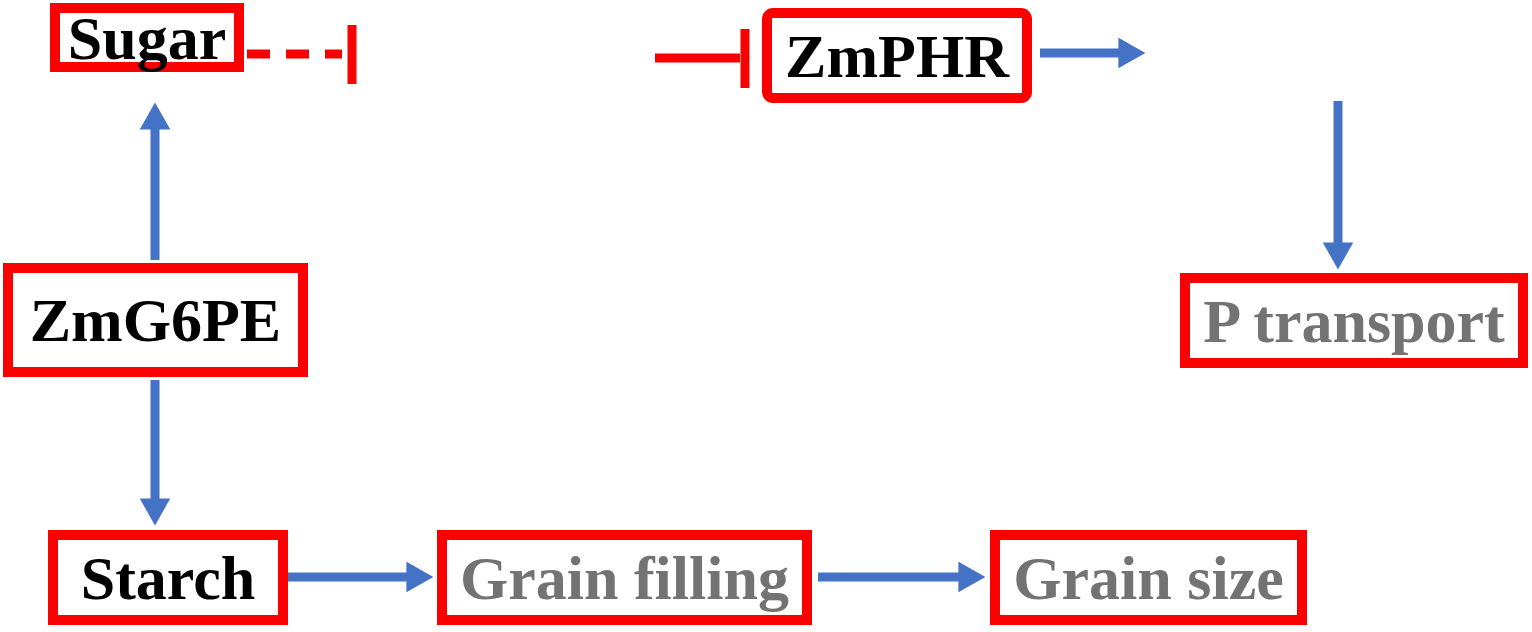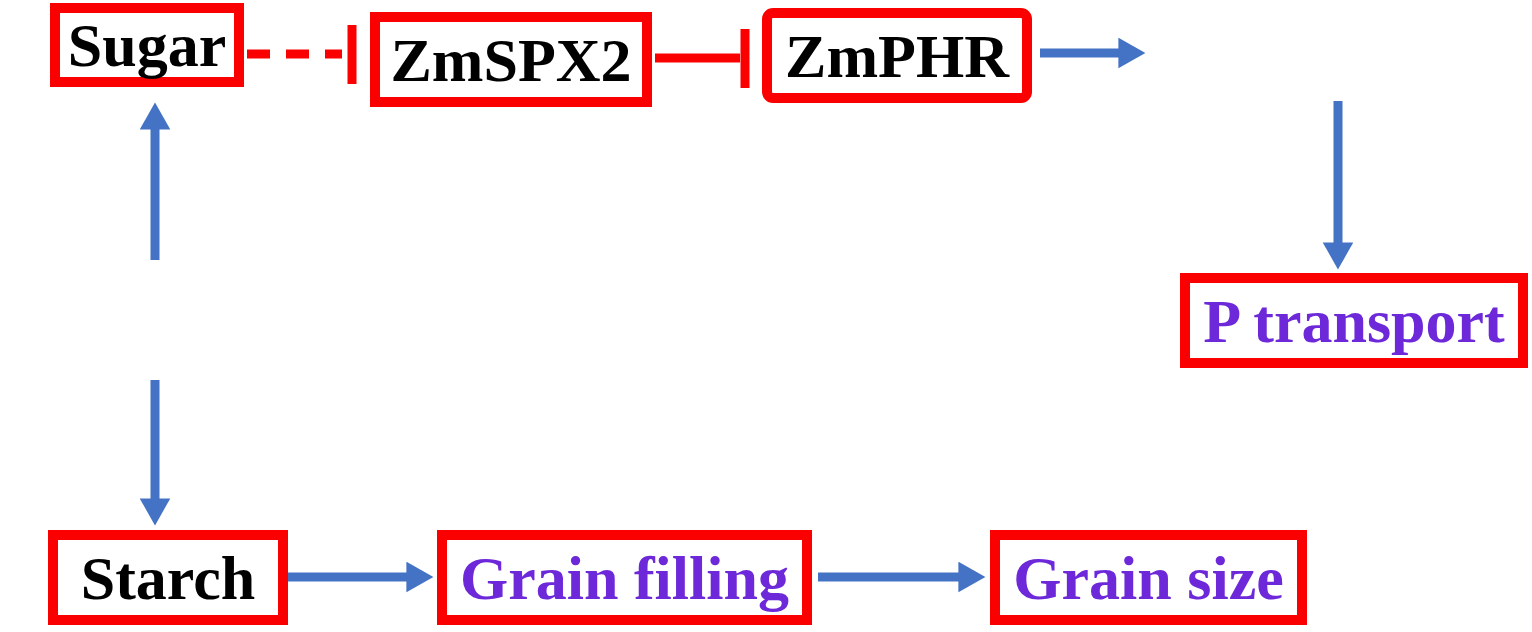--- a/index.html
+++ b/index.html
@@ -22,26 +22,26 @@
     border:10px solid #fb0000;
     display:flex;
     align-items:center;
     justify-content:center;
     font-weight:bold;
     font-size:62px;
     line-height:1;
     white-space:nowrap;
     color:#000000;
   }
-  .red-text{color:#6d28d9;}
+  .red-text{color:#737373;}
   .inhib{stroke:#fb0000;stroke-width:9;fill:none;}
   .inhib-dashed{stroke-dasharray:23 16;}
   .act{stroke:#4472c4;stroke-width:9;fill:none;}
   
-  #node-sugar        {left:50px;  top:3px;   width:194px; height:84px;}
+  #node-sugar        {left:50px;  top:3px;   width:194px; height:69px;}
   #node-zmspx2       {left:370px; top:12px;  width:282px; height:95px;}
   #node-zmphr        {left:762px; top:8px;   width:270px; height:95px;border-radius:11px;}
   #node-zmpht113     {left:1152px;top:3px;   width:375px; height:95px;}
   #node-p-transport  {left:1180px;top:273px; width:348px; height:95px;}
   #node-zmg6pe       {left:3px;   top:263px; width:305px; height:114px;}
   #node-starch       {left:48px;  top:530px; width:240px; height:95px;}
   #node-grain-filling{left:437px; top:530px; width:375px; height:95px;}
   #node-grain-size   {left:990px; top:530px; width:317px; height:95px;}
 </style>
 </head>
@@ -70,27 +70,27 @@
 
     <line class="act" x1="155" y1="380" x2="155" y2="502" marker-end="url(#arrowBlue)"></line>
 
     <line class="act" x1="267" y1="577" x2="410" y2="577" marker-end="url(#arrowBlue)"></line>
 
     <line class="act" x1="818" y1="577" x2="962" y2="577" marker-end="url(#arrowBlue)"></line>
   </svg>
 
   <div id="node-sugar" class="node">Sugar</div>
 
-  <div id="node-zmspx2" class="node">ZmSPX2</div>
 
   <div id="node-zmphr" class="node">ZmPHR</div>
 
 
   <div id="node-p-transport" class="node red-text">P transport</div>
 
+  <div id="node-zmg6pe" class="node">ZmG6PE</div>
 
   <div id="node-starch" class="node">Starch</div>
 
   <div id="node-grain-filling" class="node red-text">Grain filling</div>
 
   <div id="node-grain-size" class="node red-text">Grain size</div>
 
 </div>
 
 </body></html>

